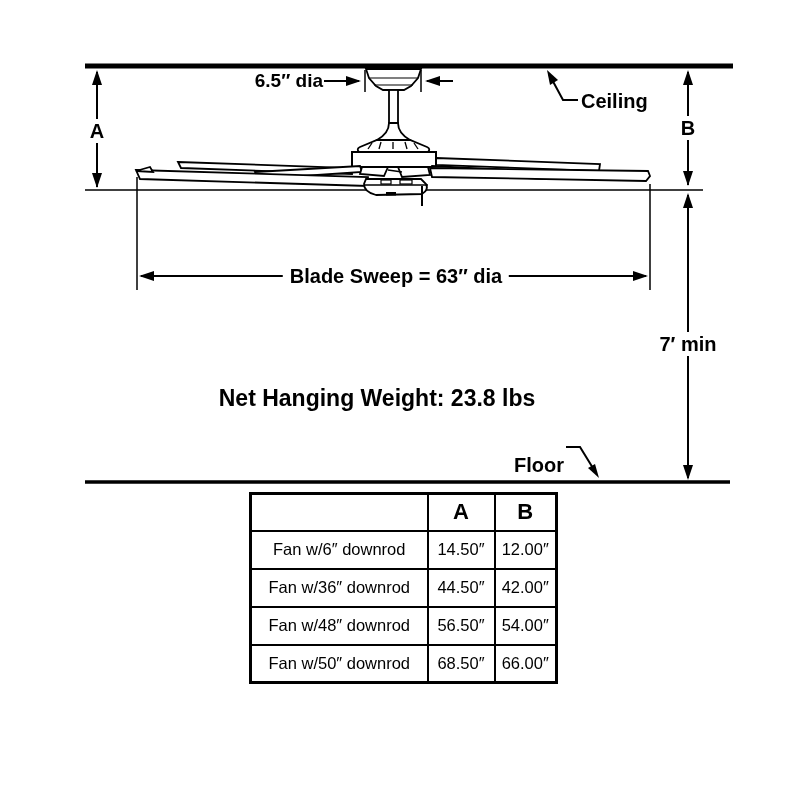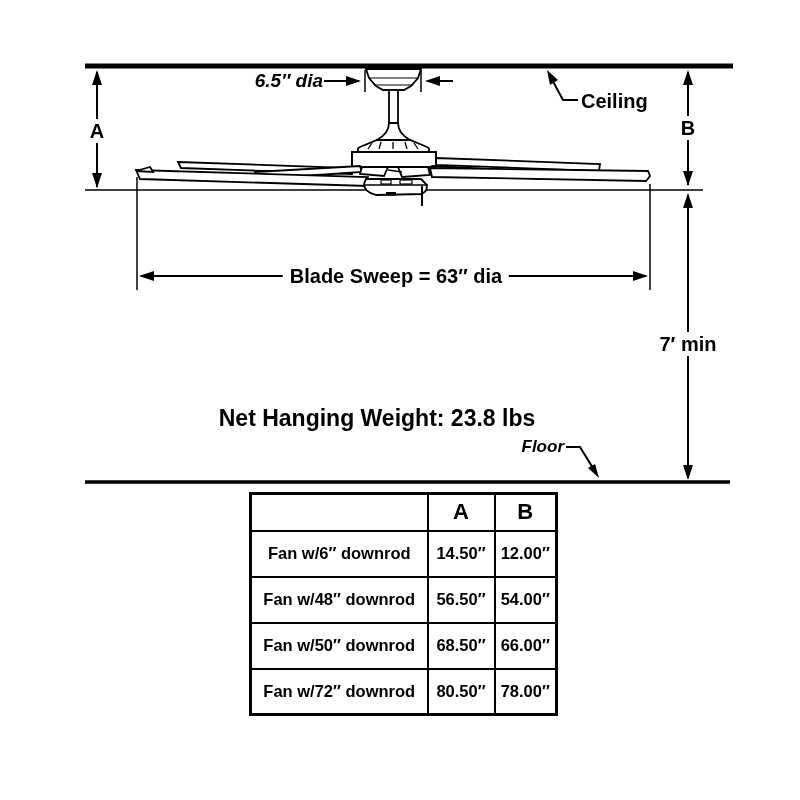--- a/index.html
+++ b/index.html
@@ -11,47 +11,47 @@
   }
   .stage { position:relative; width:800px; height:800px; background:#fff; overflow:hidden; }
   svg.diagram { position:absolute; left:0; top:0; z-index:1; }
 
   .lbl {
     position:absolute; z-index:2;
     font-weight:bold; color:#000;
     white-space:nowrap; line-height:1.1;
   }
   .lbl.center  { transform:translate(-50%,-50%); text-align:center; }
-  .lbl.rightend{ transform:translate(-100%,-50%); text-align:left;font-style:italic; }
+  .lbl.rightend{ transform:translate(-100%,-50%); text-align:left; }
   .lbl.leftend { transform:translate(0,-50%); }
   .lbl.on-line { background:#ffffff; padding:1px 7px; }
 
   .lbl-canopy-dia   { left:323px; top:81px;  font-size:19px; }
   .lbl-ceiling      { left:581px; top:101px; font-size:20px; }
   .lbl-dim-a        { left:97px;  top:131px; font-size:20px; }
   .lbl-dim-b        { left:688px; top:128px; font-size:20px; }
   .lbl-blade-pitch  { left:163px; top:244px; font-size:19px; }
   .lbl-blade-sweep  { left:384px; top:276px; font-size:20px;margin-left:12px; }
   .lbl-min-height   { left:688px; top:344px; font-size:20px; }
-  .lbl-weight       { left:377px; top:399px; font-size:23px;margin-top:20px; }
-  .lbl-floor        { left:564px; top:447px; font-size:17px; }
+  .lbl-weight       { left:377px; top:399px; font-size:23px; }
+  .lbl-floor        { left:564px; top:465px; font-size:20px; }
 
   table.spec-table {
     position:absolute; left:249px; top:492px; z-index:2;
     border-collapse:collapse; table-layout:fixed;
     background:#fff;
     border:3px solid #000;
     font-size:16.5px;
   }
   .spec-table th, .spec-table td {
     border:2px solid #000;
     text-align:center; vertical-align:middle;
     padding:0 4px;
-    font-weight:bold;
-    height:46px;
+    font-weight:normal;
+    height:38px;
   }
   .spec-table thead th { height:37px; font-size:22px; font-weight:bold; }
   .col-label { width:177px; }
   .col-a { width:67px; }
   .col-b { width:62px; }
 </style>
 </head>
 <body>
 
 <div class="stage">
@@ -168,30 +168,30 @@
         <th class="col-b">B</th>
       </tr>
     </thead>
     <tbody>
       <tr>
         <td>Fan w/6″ downrod</td>
         <td>14.50″</td>
         <td>12.00″</td>
       </tr>
       <tr>
+        <td>Fan w/36″ downrod</td>
+        <td>44.50″</td>
+        <td>42.00″</td>
+      </tr>
+      <tr>
         <td>Fan w/48″ downrod</td>
         <td>56.50″</td>
         <td>54.00″</td>
       </tr>
       <tr>
         <td>Fan w/50″ downrod</td>
         <td>68.50″</td>
         <td>66.00″</td>
       </tr>
-      <tr>
-        <td>Fan w/72″ downrod</td>
-        <td>80.50″</td>
-        <td>78.00″</td>
-      </tr>
     </tbody>
   </table>
 
 </div>
 
 </body></html>

